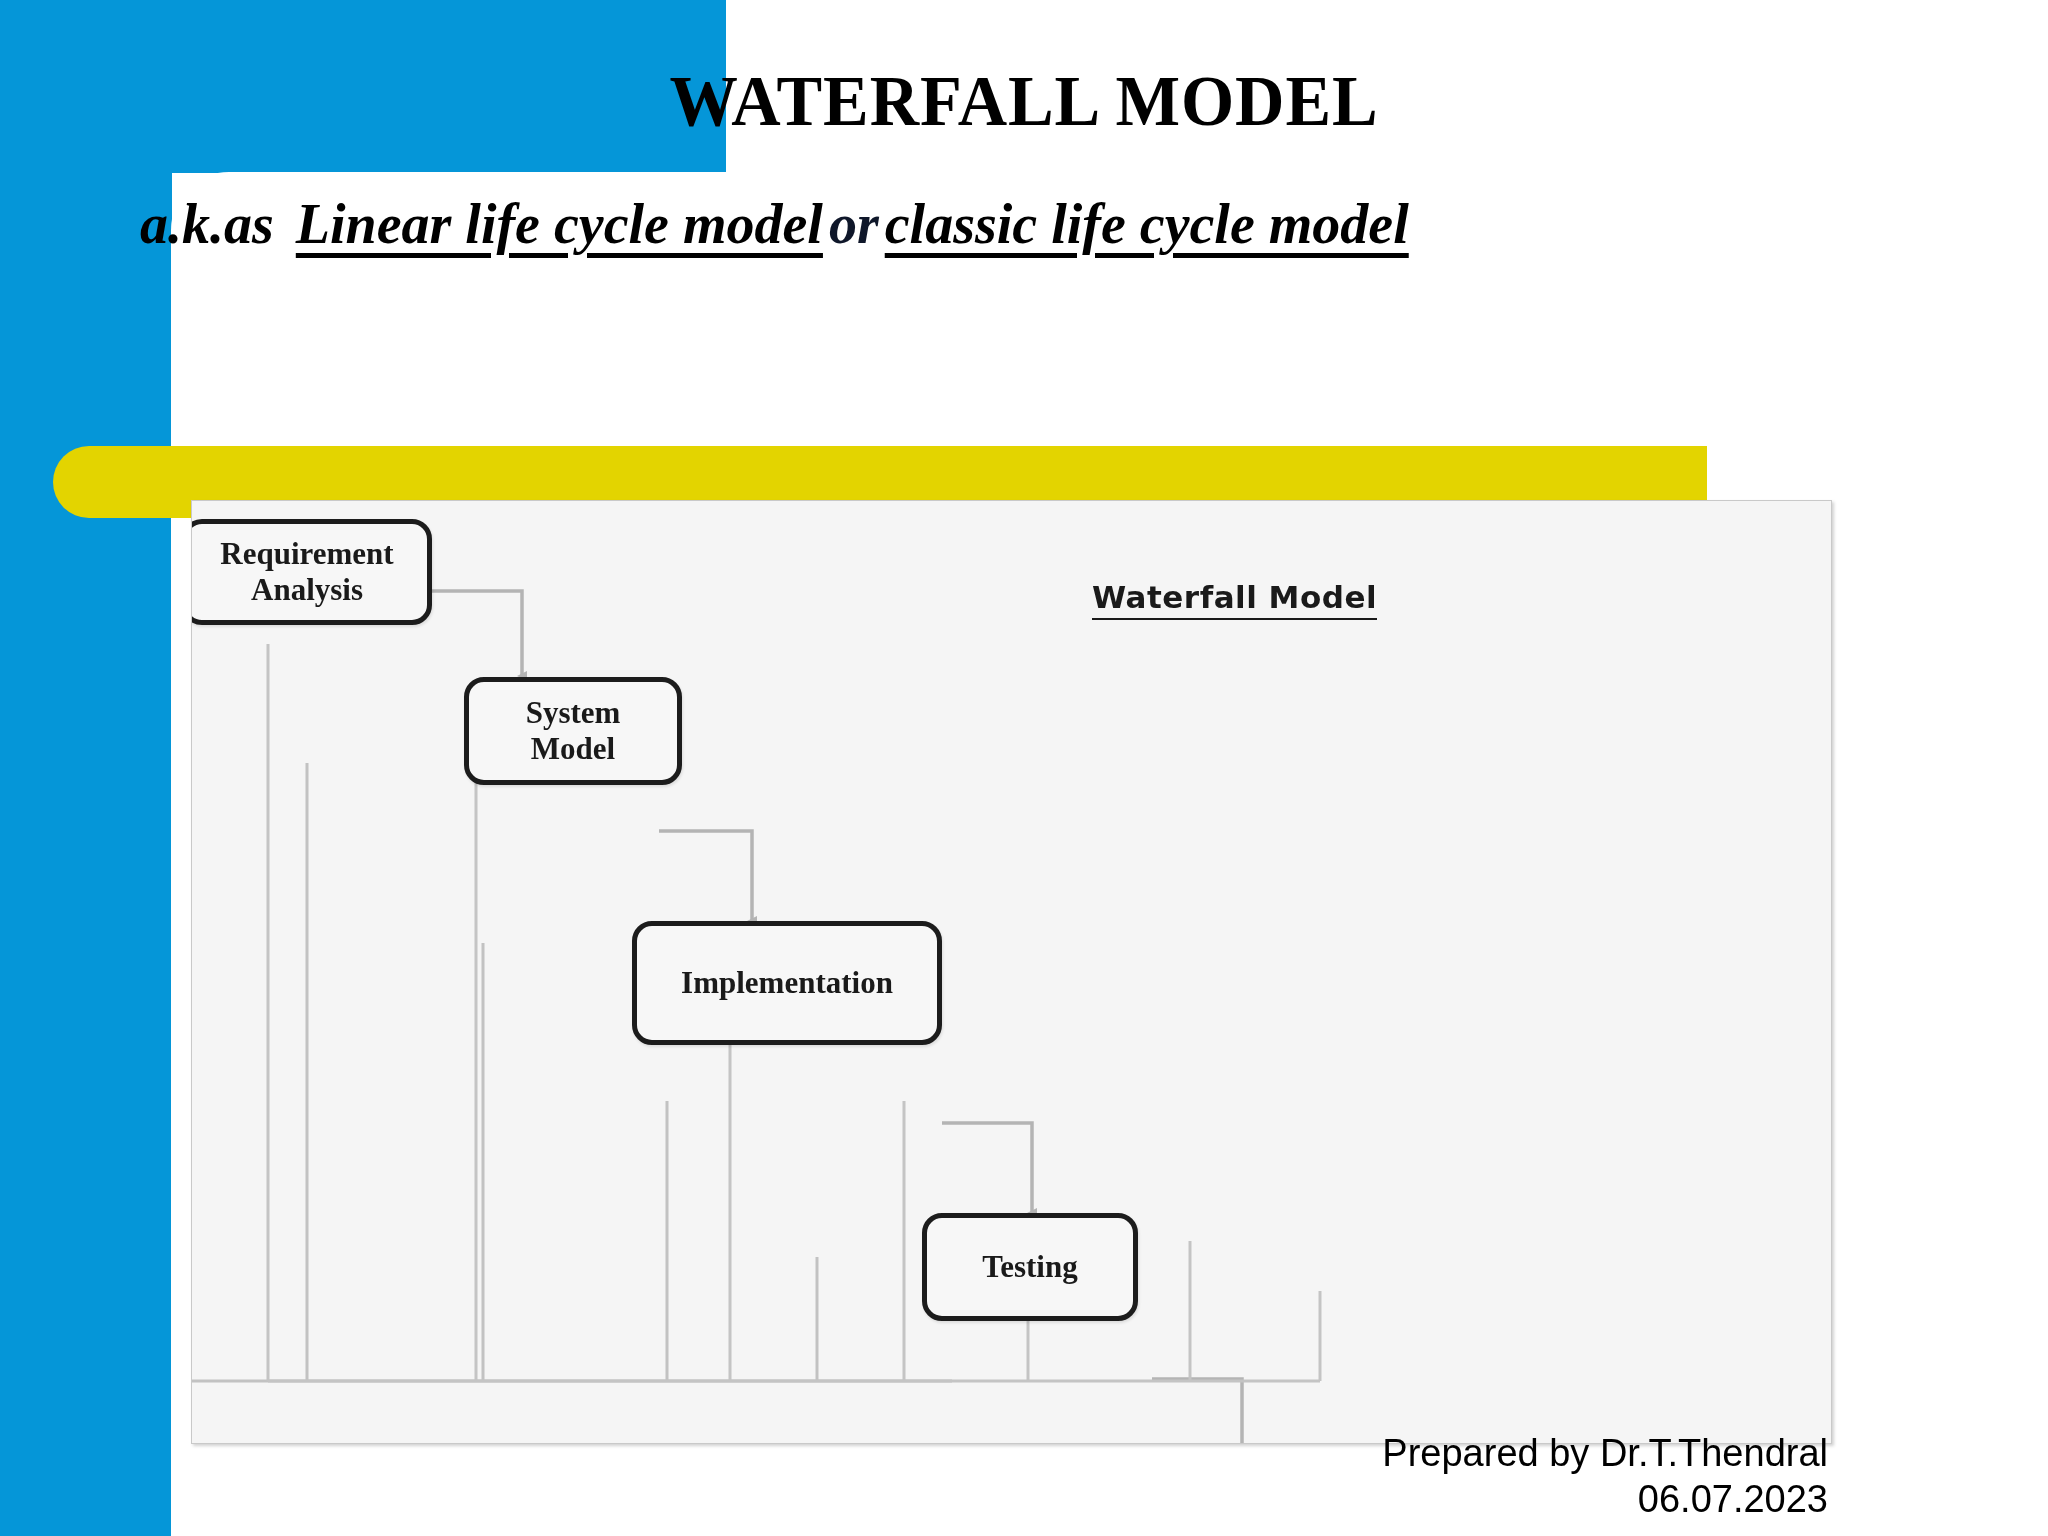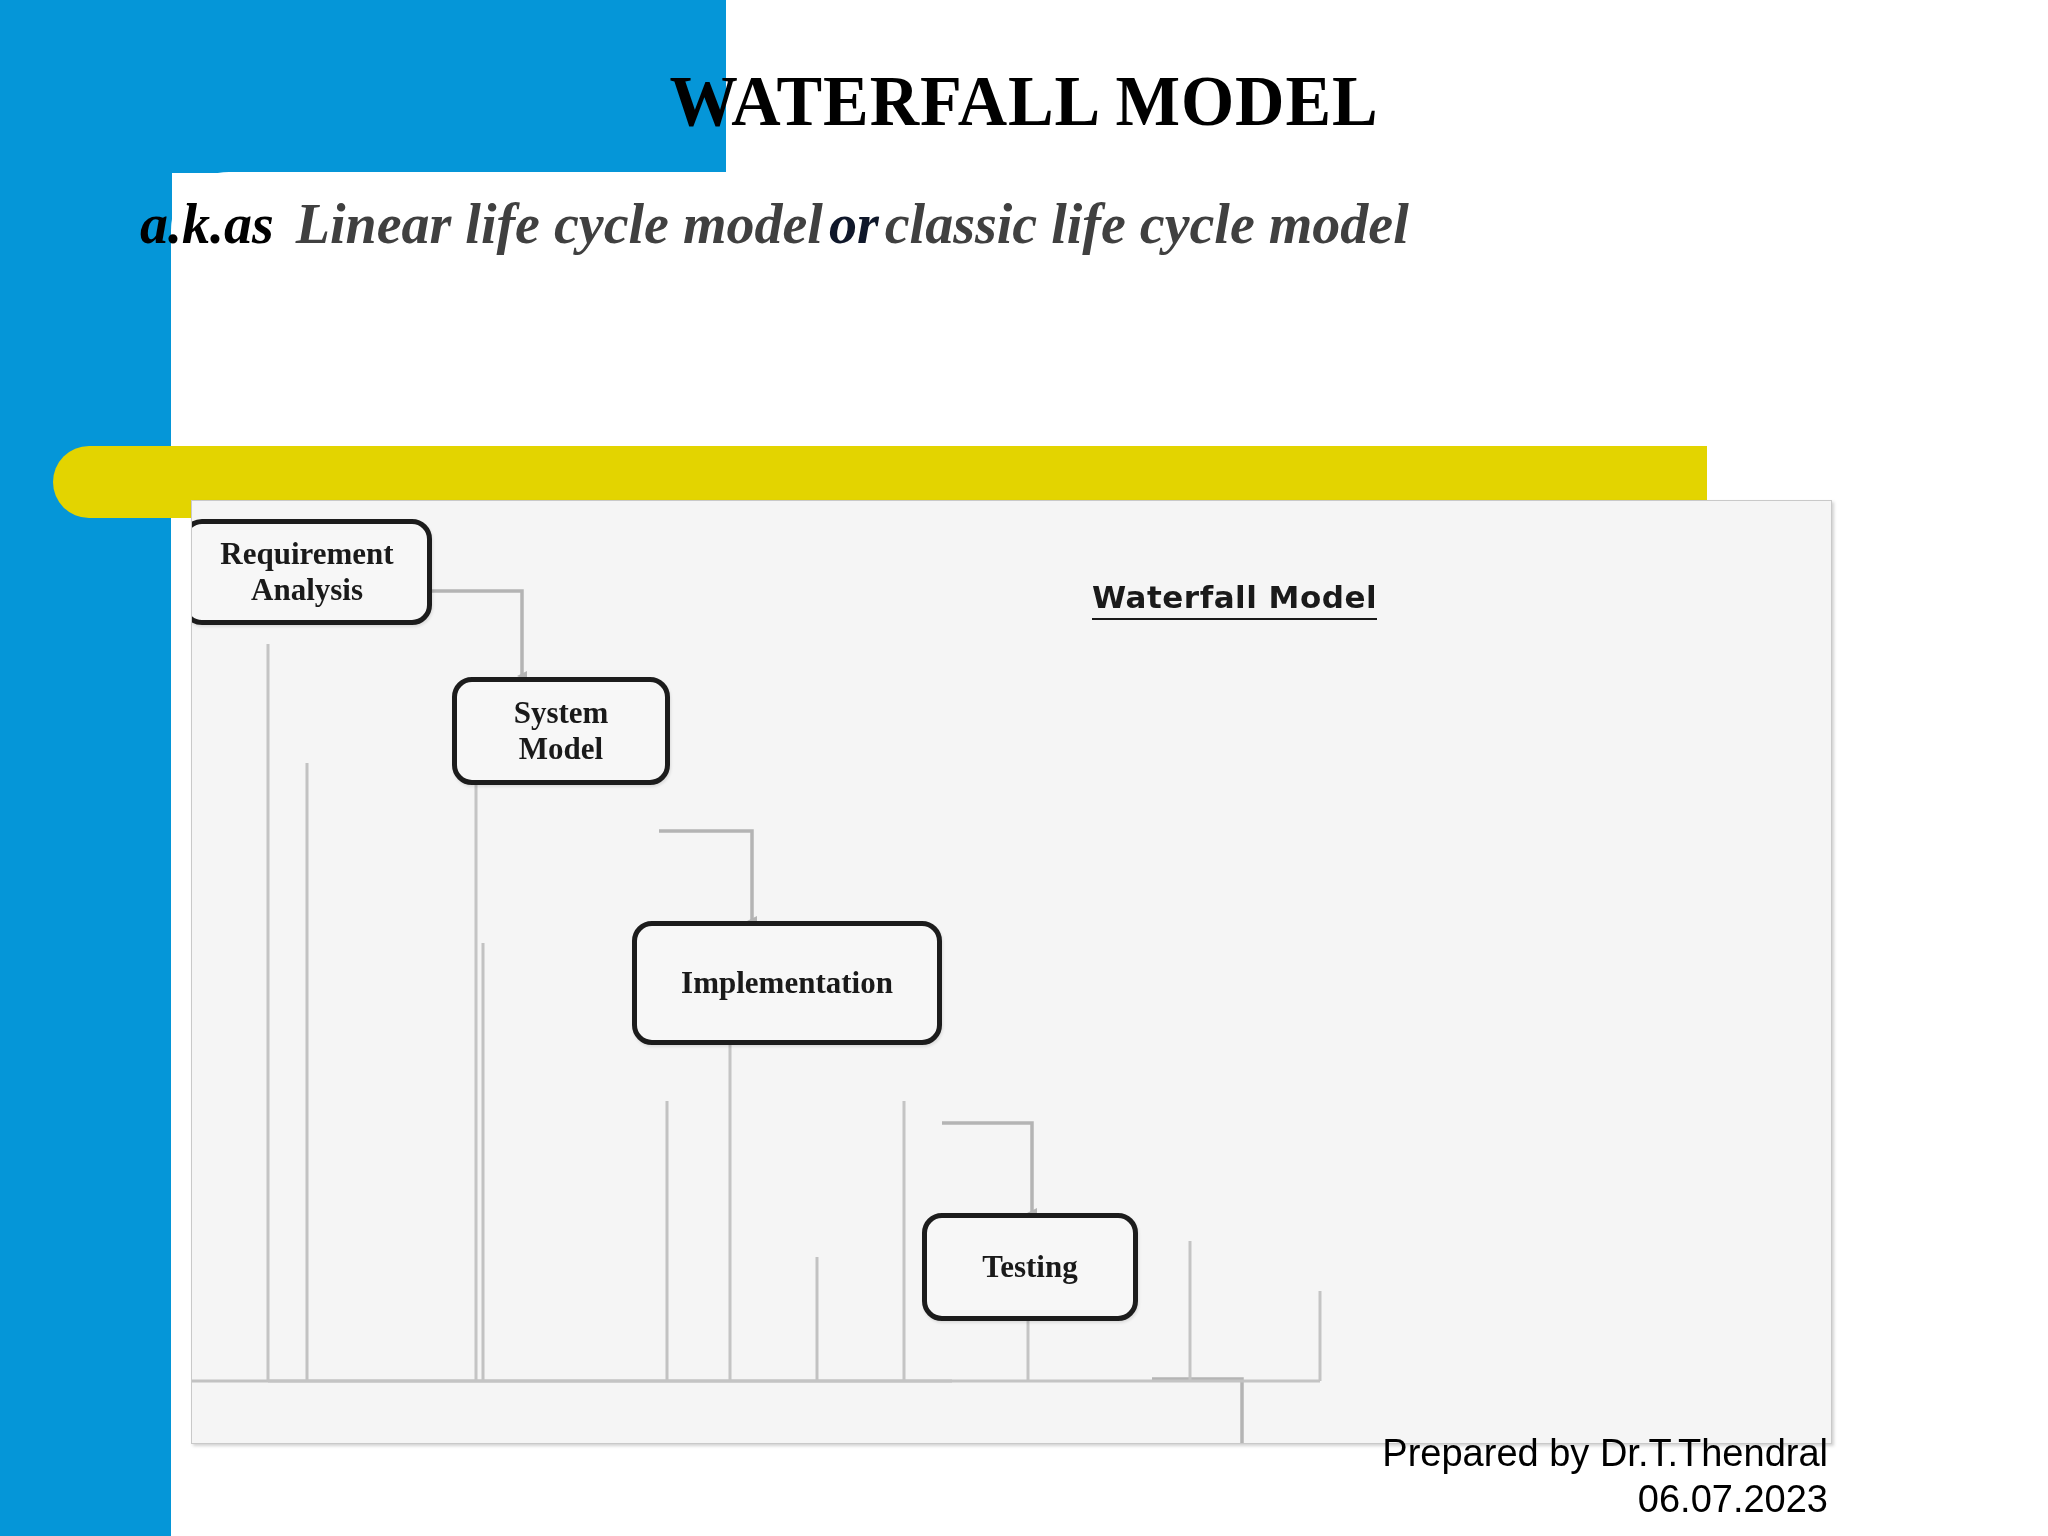--- a/index.html
+++ b/index.html
@@ -73,21 +73,22 @@
     top: 192px;
     width: 1760px;
     font-family: "Liberation Serif", serif;
     font-weight: bold;
     font-style: italic;
     font-size: 56px;
     color: #000000;
     white-space: nowrap;
   }
   .subtitle .red {
-    color: #404040;
+    color: #000000;
+    text-decoration: underline;
     text-decoration-thickness: 5px;
     text-underline-offset: 10px;
   }
   .subtitle .conj {
     color: #0f172a;
     padding: 0 6px;
   }
   .subtitle .aka {
     padding-right: 22px;
   }
@@ -230,21 +231,21 @@
         </g>
       </svg>
 
       <div class="stage" style="left:-10px; top:18px; width:250px; height:106px;">
         <div>
           <span>Requirement</span>
           <span>Analysis</span>
         </div>
       </div>
 
-      <div class="stage" style="left:260px; top:176px; width:218px; height:108px;">
+      <div class="stage" style="left:272px; top:176px; width:218px; height:108px;">
         <div>
           <span>System</span>
           <span>Model</span>
         </div>
       </div>
 
       <div class="stage" style="left:440px; top:420px; width:310px; height:124px;">
         <div>
           <span>Implementation</span>
         </div>

